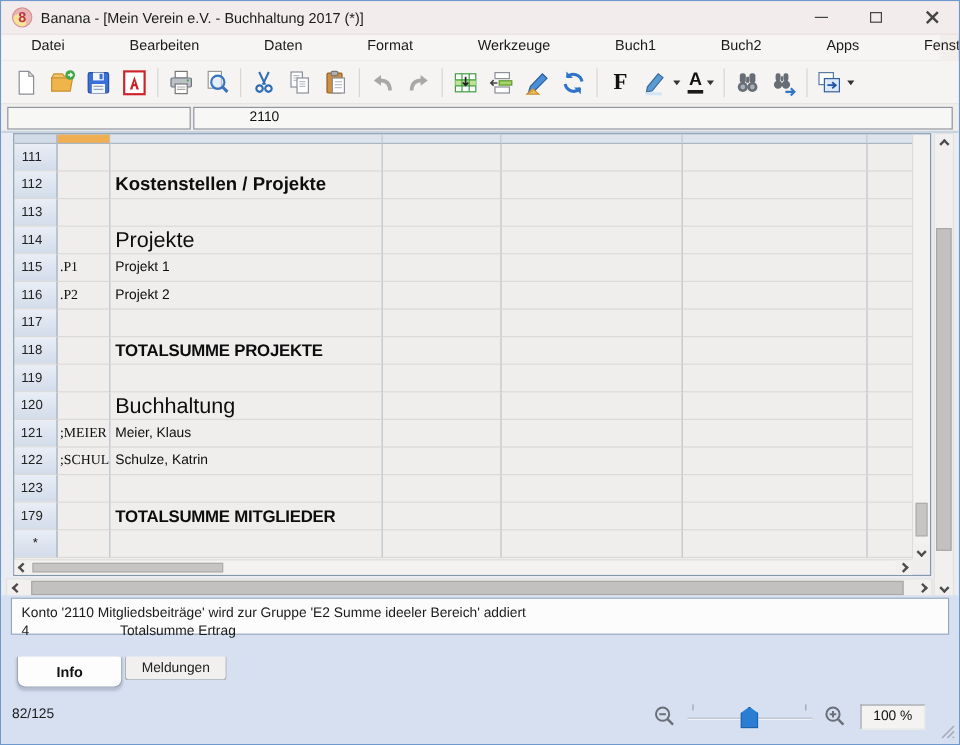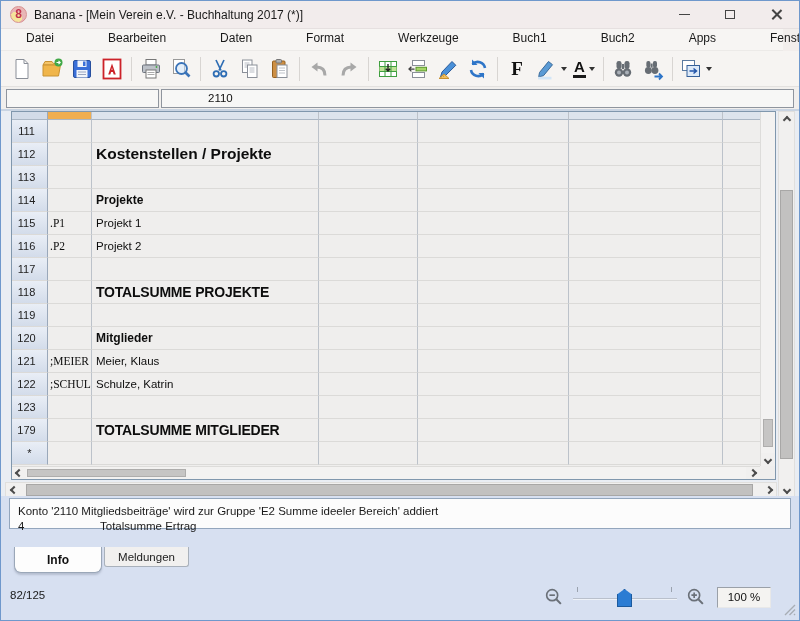--- a/index.html
+++ b/index.html
@@ -46,21 +46,21 @@
   .ghead .gcell{background:#dde4ed;border-bottom:1px solid #aab6c4;}
   .ghead .num{background:#d2dbe8;}
   .ghead .acct{background:#efae51;}
   .grow{display:flex;height:23px;}
   .gcell{height:100%;border-right:1px solid #bcc2ca;border-bottom:1px solid #dbdad8;overflow:hidden;white-space:nowrap;font-size:11.5px;color:#0d0d0d;line-height:22px;}
   .num{width:36px;background:linear-gradient(#e9eef6,#d3dcea);border-right:1px solid #9aa8ba;text-align:center;padding-right:6px;font-size:11px;color:#222;}
   .acct{width:44px;padding-left:2px;font-family:Liberation Serif, serif;}
   .desc{width:227px;padding-left:4px;}
   .c4{width:99px;} .c5{width:151px;} .c6{width:154px;} .c7{flex:1;border-right:none;}
   .s-title .desc{font-size:15.5px;font-weight:bold;overflow:visible;}
-  .s-section .desc{font-size:12px;font-weight:bold;}
+  .s-section .desc{font-size:18px;font-weight:normal;}
   .s-total .desc{font-size:14px;font-weight:bold;letter-spacing:-0.2px;}
   .s-star .num{text-align:center;padding-right:0;}
 
   
   .chev{width:6px;height:6px;border-left:2px solid #4c4c4c;border-bottom:2px solid #4c4c4c;display:inline-block;}
   .chev.up{transform:rotate(135deg);} .chev.down{transform:rotate(-45deg);}
   .chev.left{transform:rotate(45deg);} .chev.right{transform:rotate(225deg);}
   .sb-btn{display:flex;align-items:center;justify-content:center;background:#f1f0ef;}
   .inner-vscroll{position:absolute;top:0;right:0;bottom:13px;width:15px;background:#f3f2f1;border-left:1px solid #dddcda;}
   .inner-vthumb{position:absolute;left:2px;right:2px;top:307px;height:28px;background:#c6c5c4;border:1px solid #aeadac;}
@@ -394,21 +394,21 @@
             <div class="gcell acct"></div>
             <div class="gcell desc"></div>
             <div class="gcell c4"></div>
             <div class="gcell c5"></div>
             <div class="gcell c6"></div>
             <div class="gcell c7"></div>
           </div>
           <div class="grow s-section">
             <div class="gcell num">120</div>
             <div class="gcell acct"></div>
-            <div class="gcell desc">Mitglieder</div>
+            <div class="gcell desc">Buchhaltung</div>
             <div class="gcell c4"></div>
             <div class="gcell c5"></div>
             <div class="gcell c6"></div>
             <div class="gcell c7"></div>
           </div>
           <div class="grow s-normal">
             <div class="gcell num">121</div>
             <div class="gcell acct">;MEIER</div>
             <div class="gcell desc">Meier, Klaus</div>
             <div class="gcell c4"></div>

